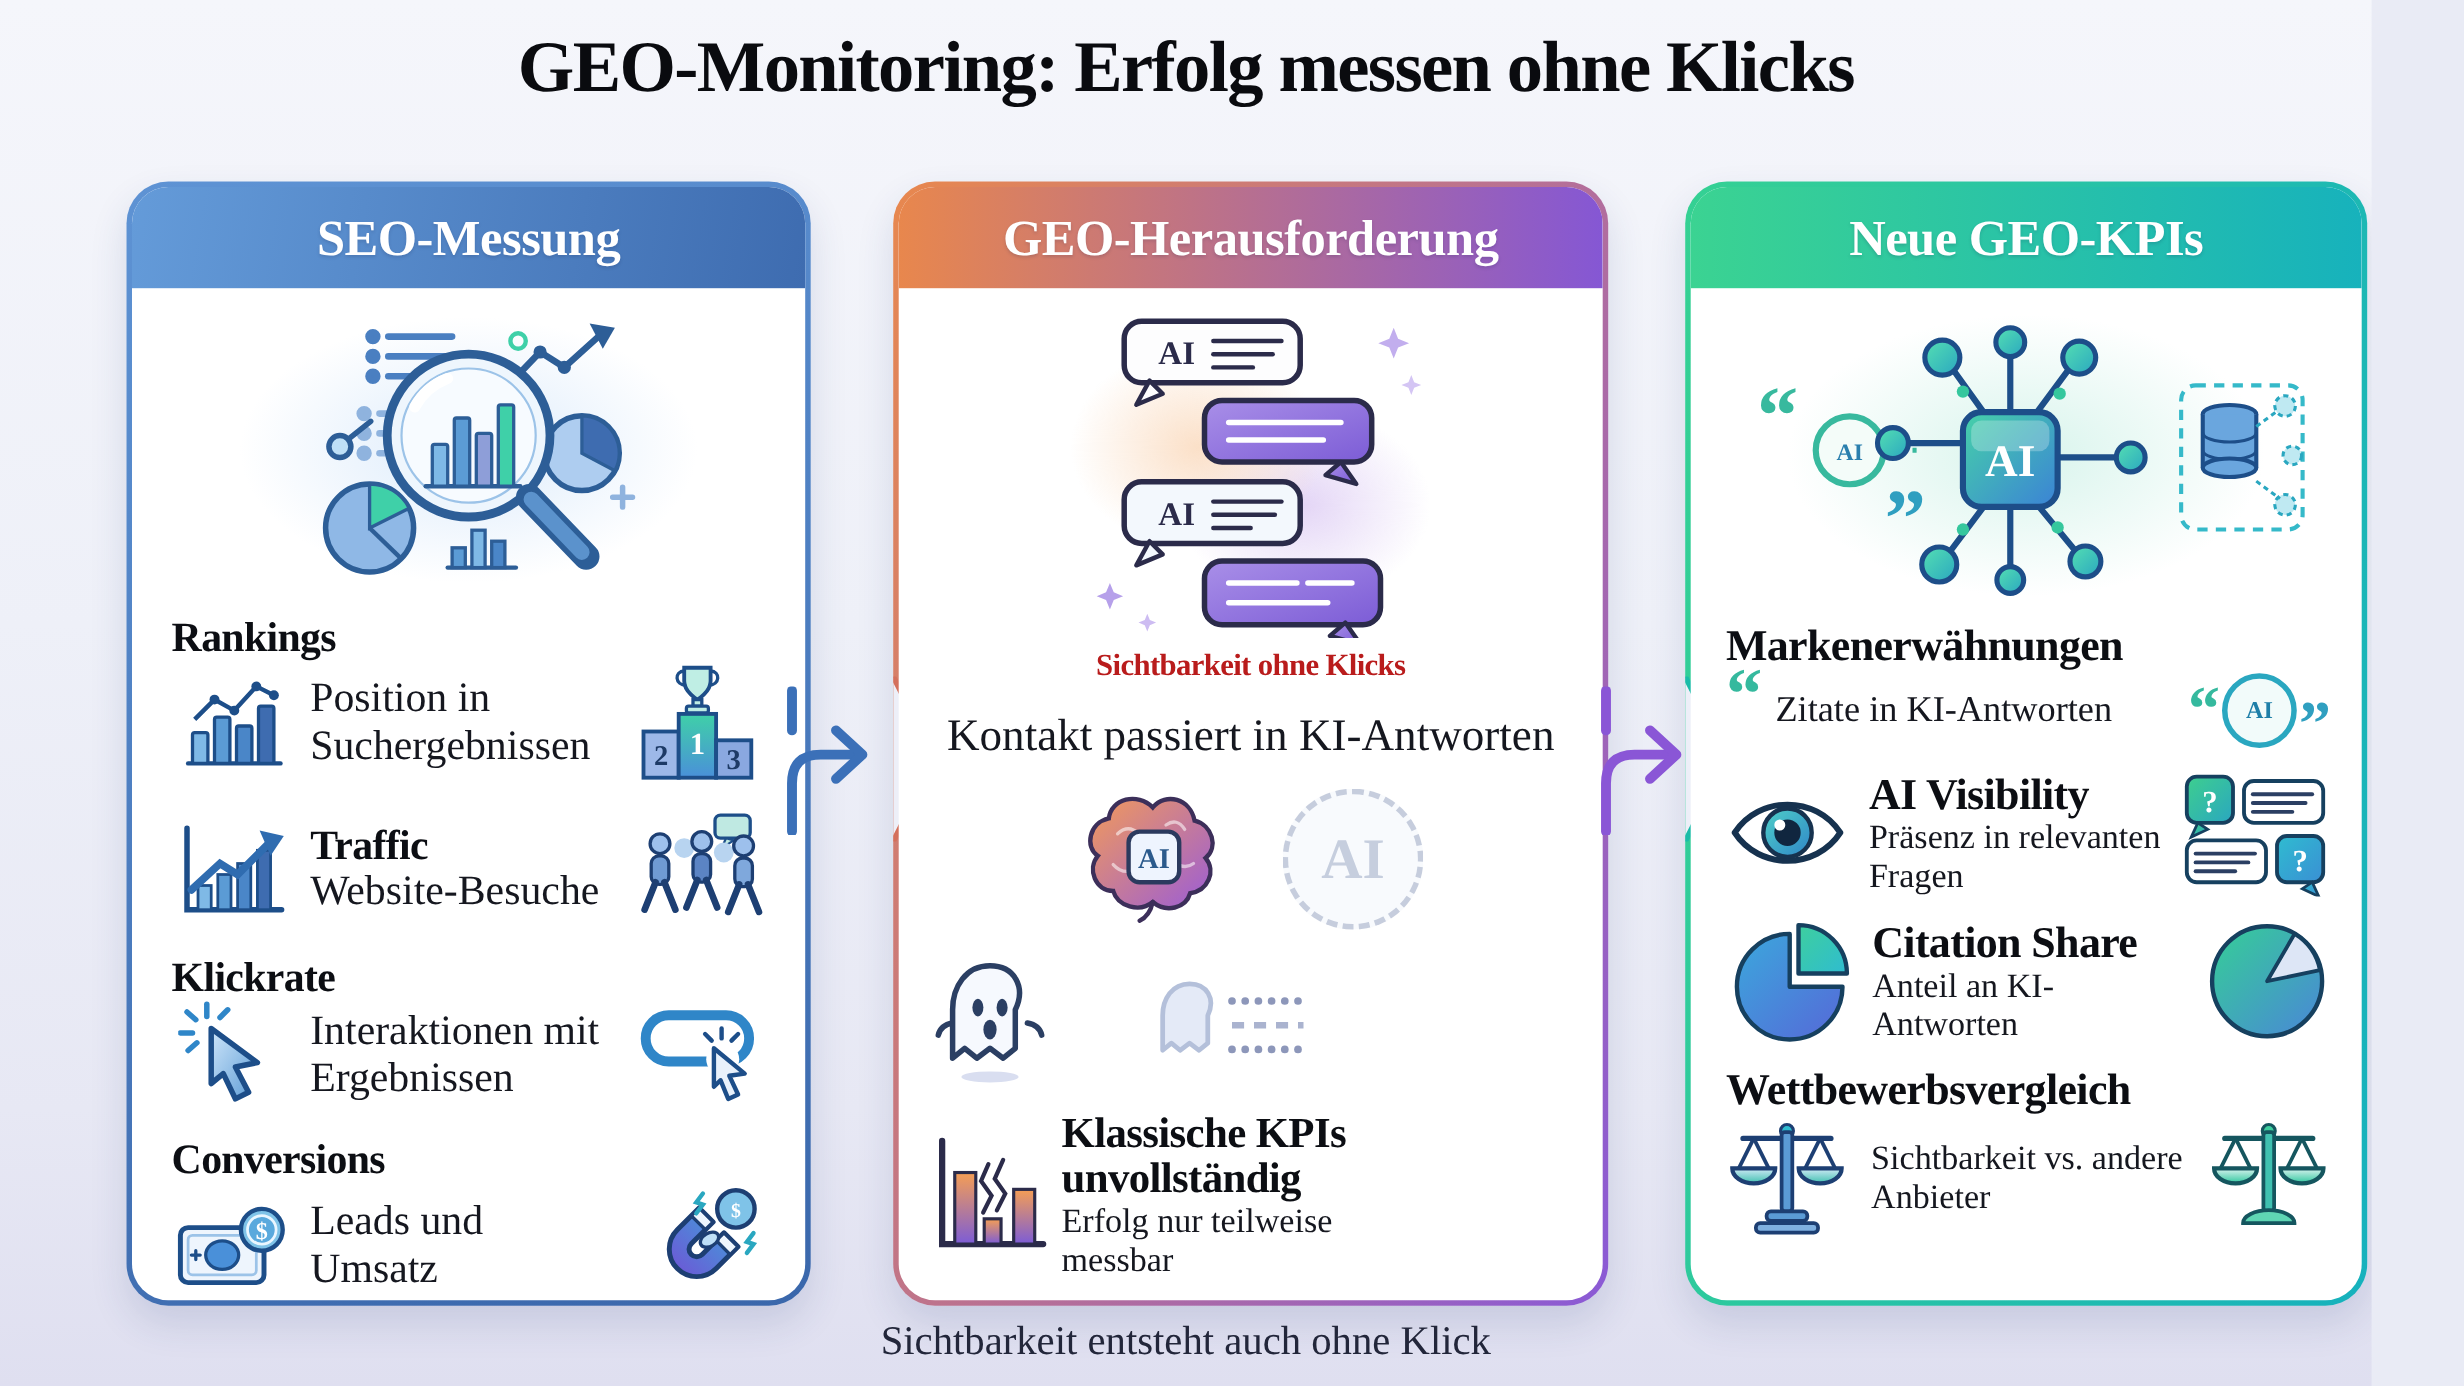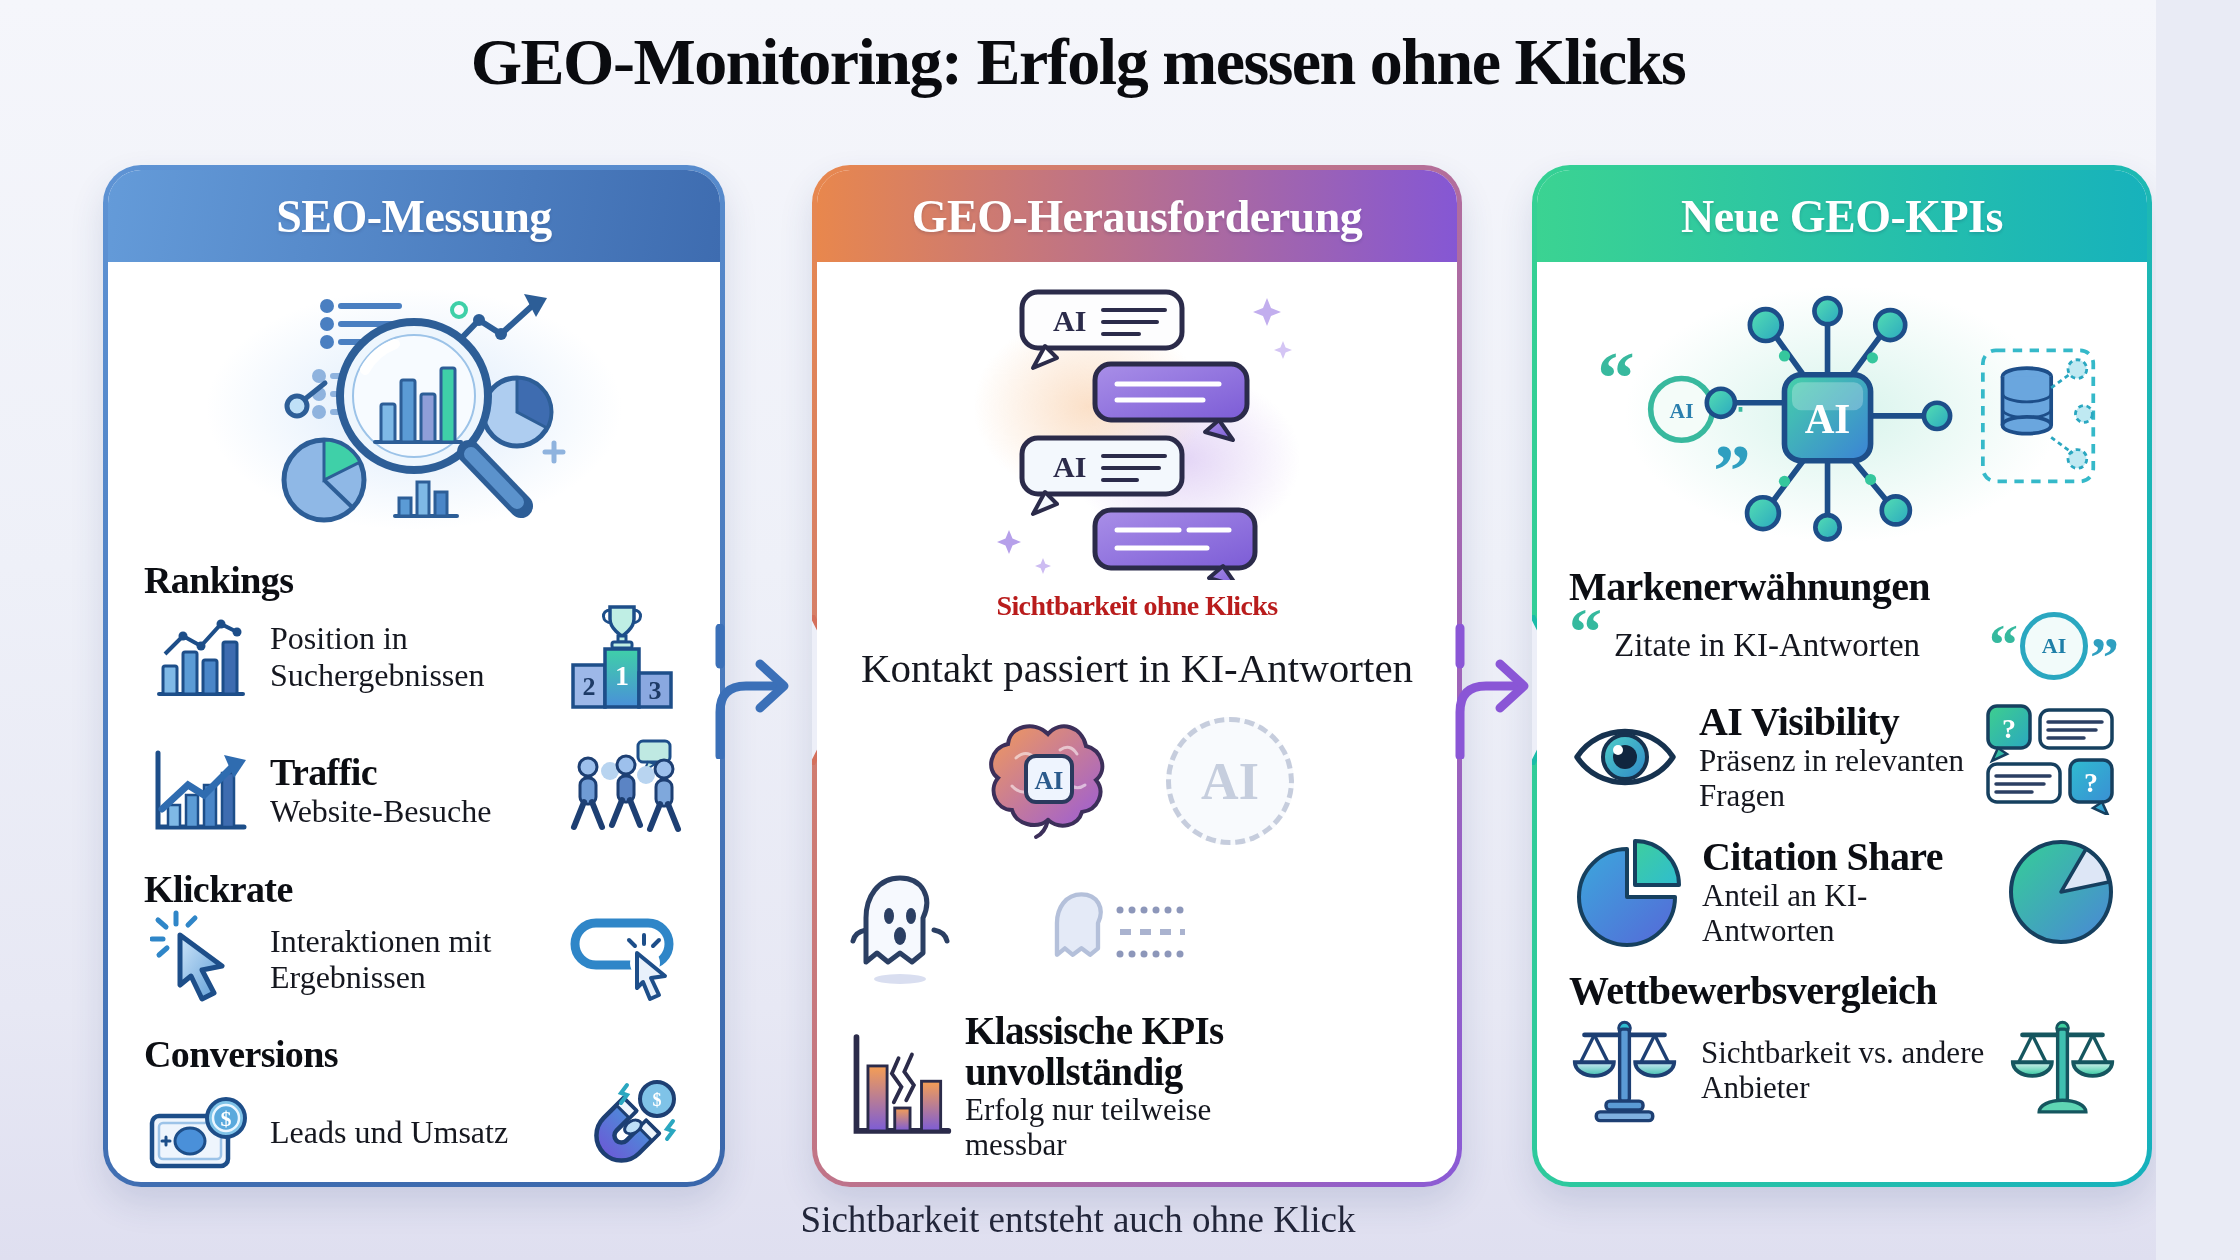--- a/index.html
+++ b/index.html
@@ -4,21 +4,21 @@
 <style>
   html,body{margin:0;padding:0;background:#e9ebf5;}
   .page{position:relative;width:2156px;height:1260px;overflow:hidden;
         font-family:Liberation Serif, serif;
         background:linear-gradient(180deg,#f5f6fb 0%,#eef0f8 45%,#e7e8f4 80%,#dfdff0 100%);}
   .main-title{position:absolute;top:24px;left:0;right:0;text-align:center;
         font-size:66px;font-weight:800;letter-spacing:-1.5px;color:#0a0b0f;}
   
   .card{position:absolute;top:165px;height:1012px;border-radius:38px;padding:5px;
         box-shadow:0 16px 34px rgba(45,64,120,.14);}
-  .card-seo{left:103px;width:612px;background:linear-gradient(160deg,#5e93d4,#3a67ab);}
+  .card-seo{left:115px;width:612px;background:linear-gradient(160deg,#5e93d4,#3a67ab);}
   .card-geo{left:812px;width:640px;background:linear-gradient(115deg,#e8884e,#8a5ad6);}
   .card-kpi{left:1532px;width:610px;background:linear-gradient(100deg,#35d193,#16b1bd);}
   .card-inner{position:relative;height:100%;background:#ffffff;border-radius:33px;
         overflow:hidden;display:flex;flex-direction:column;}
   .card-header{flex:0 0 92px;display:flex;align-items:center;justify-content:center;
         font-size:46px;font-weight:800;color:#fff;letter-spacing:-.5px;
         text-shadow:0 2px 3px rgba(30,40,80,.18);}
   .card-seo .card-header{background:linear-gradient(100deg,#649bd9,#3e6cb0);}
   .card-geo .card-header{background:linear-gradient(90deg,#e8874d,#8557d4);}
   .card-kpi .card-header{background:linear-gradient(90deg,#3bd392,#17b2bc);}
@@ -32,21 +32,21 @@
   .hero-geo::before{content:"";position:absolute;inset:4px 90px;border-radius:50%;
         background:radial-gradient(closest-side at 38% 42%,#fbe0c8,rgba(251,224,200,0) 75%),
                    radial-gradient(closest-side at 62% 60%,#e4d6f6,rgba(228,214,246,0) 75%);}
   .hero-kpi{height:268px;margin-bottom:8px;}
   .hero-kpi::before{content:"";position:absolute;inset:6px 60px;border-radius:50%;
         background:radial-gradient(closest-side,#d8f4ec,rgba(216,244,236,0));}
   .hero svg{position:relative;}
   
   .item{margin:13px 4px 13px 8px;}
   .item-title{font-size:38px;font-weight:800;color:#0c0e13;letter-spacing:-.6px;line-height:1.04;}
-  .item-desc{font-size:32px;color:#15171f;line-height:1.14;}
+  .item-desc{font-size:38px;color:#15171f;line-height:1.14;}
   .item-row{display:grid;grid-template-columns:112px 1fr 132px;align-items:center;column-gap:14px;}
   .it-inline{display:grid;grid-template-columns:112px 1fr 132px;align-items:center;column-gap:14px;}
   .icon-cell{display:flex;align-items:center;justify-content:center;}
   
   .lead{text-align:center;margin:6px 0 8px;}
   .lead-title{font-size:28px;font-weight:800;color:#b91c1c;letter-spacing:-.6px;}
   .lead-desc{font-size:41px;color:#15171f;margin-top:22px;}
   .brain-row{display:flex;align-items:center;justify-content:center;gap:46px;margin:16px 0 14px;}
   .ai-dashed{width:118px;height:118px;border:5px dashed #c6cddd;border-radius:50%;
         background:#f8fafd;display:flex;align-items:center;justify-content:center;

